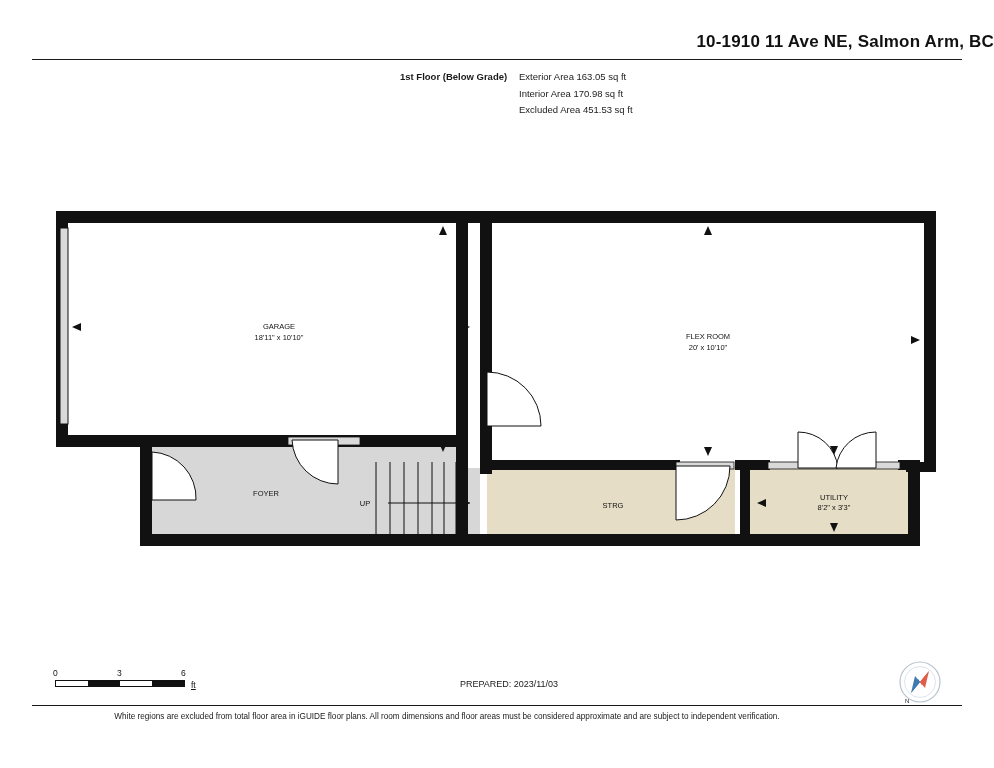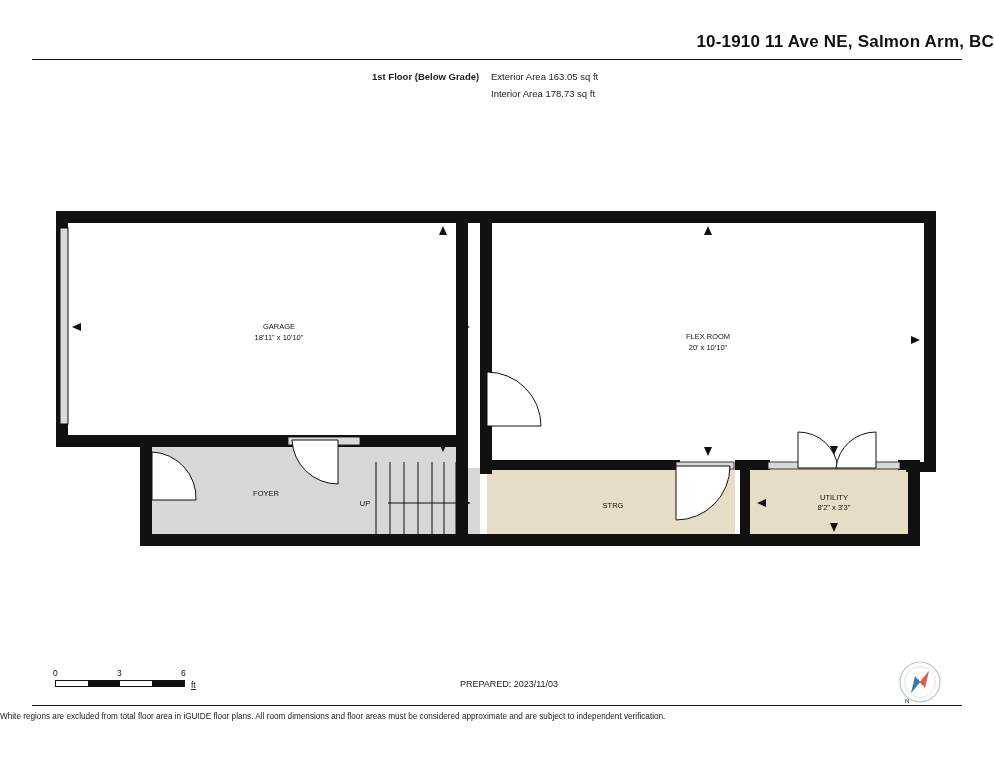--- a/index.html
+++ b/index.html
@@ -33,21 +33,21 @@
     left: 32px;
     top: 59px;
     width: 930px;
     height: 1px;
     background: #1a1a1a;
   }
 
   
   #areas {
     position: absolute;
-    left: 372px;
+    left: 400px;
     top: 69px;
     font-size: 9.5px;
     line-height: 16.5px;
     color: #1a1a1a;
     white-space: nowrap;
   }
   #areas .floor-label {
     font-weight: bold;
     display: inline-block;
     width: 119px;
@@ -142,36 +142,40 @@
     top: 705px;
     width: 930px;
     height: 1px;
     background: #1a1a1a;
   }
   #disclaimer {
     position: absolute;
     left: 0;
     top: 712px;
     width: 894px;
+    text-align: center;
     font-size: 8.2px;
     color: #1a1a1a;
   }
 </style>
 </head>
 <body>
 
 <div id="title">10-1910 11 Ave NE, Salmon Arm, BC</div>
 <div id="title-rule"></div>
 
 <div id="areas">
   <span class="arow">
     <span class="floor-label">1st Floor (Below Grade)</span><span>Exterior Area 163.05 sq ft</span>
   </span>
   <span class="arow">
-    <span class="lbl"></span><span>Interior Area 178.73 sq ft</span>
+    <span class="lbl"></span><span>Interior Area 170.98 sq ft</span>
+  </span>
+  <span class="arow">
+    <span class="lbl"></span><span>Excluded Area 451.53 sq ft</span>
   </span>
 </div>
 
 <svg id="plan" viewBox="0 0 994 768">
 
   <g>
     <rect x="68" y="222" width="388" height="218" fill="#ffffff"></rect>
   </g>
 
   <g>

